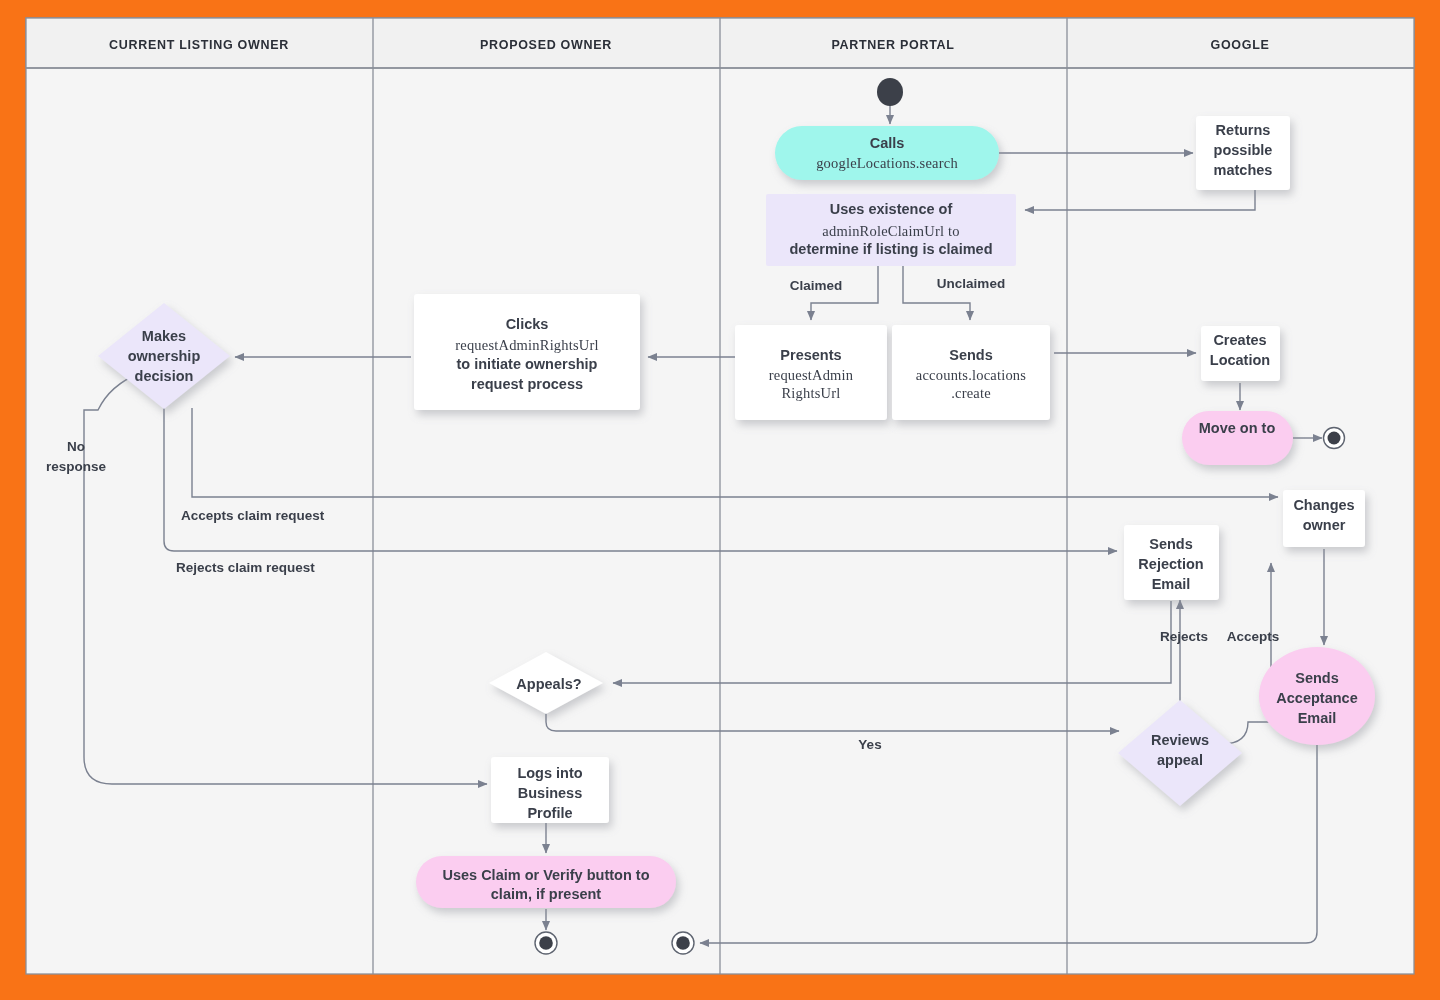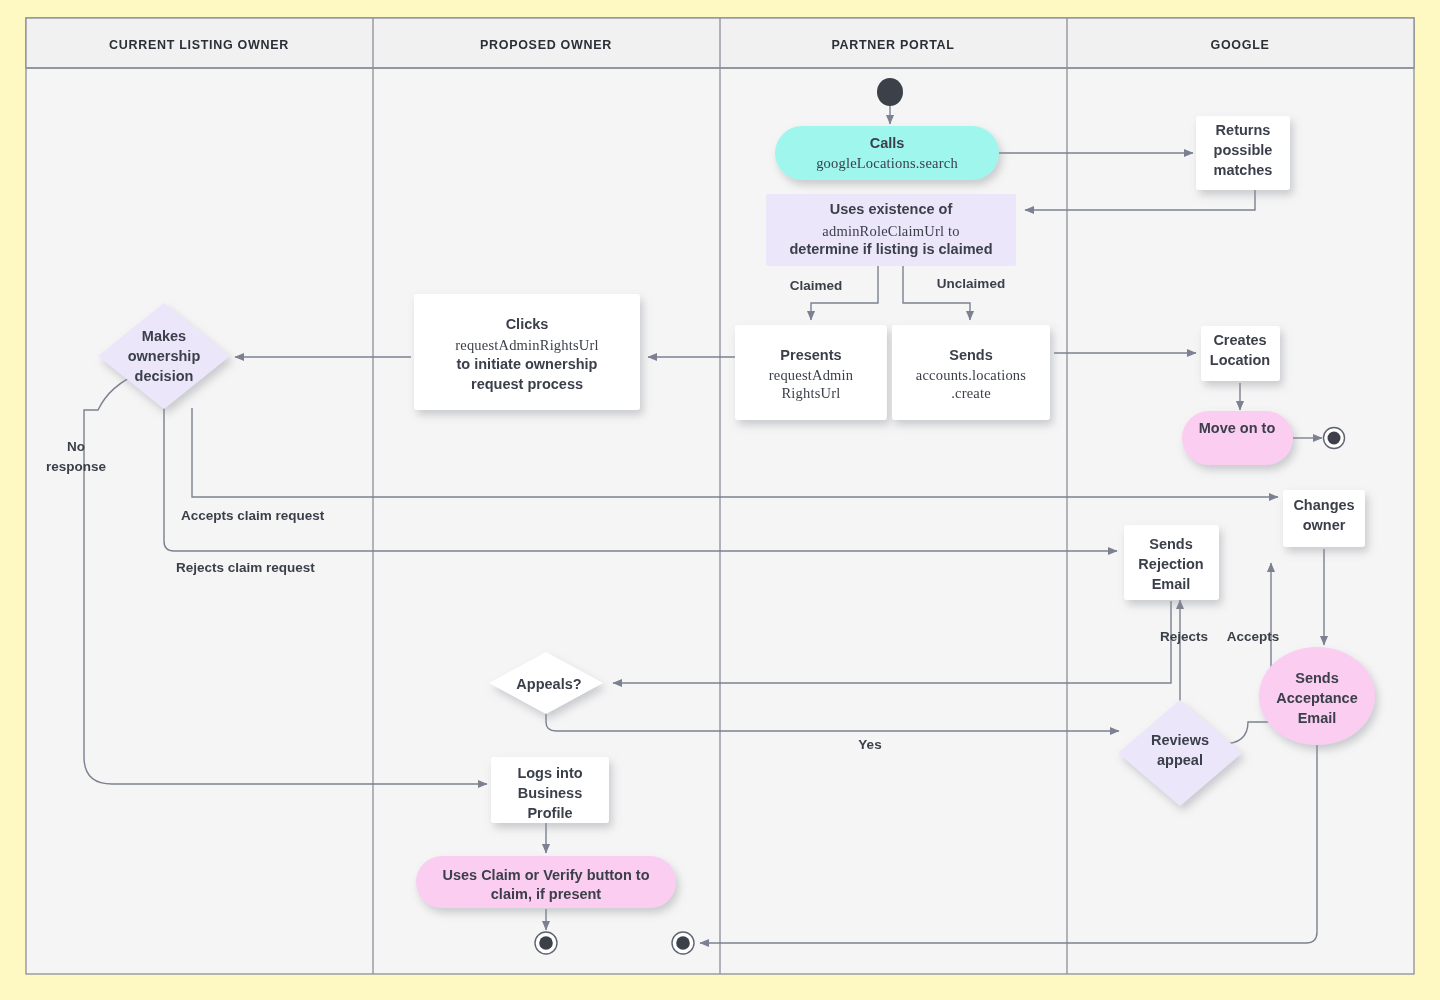--- a/index.html
+++ b/index.html
@@ -5,21 +5,21 @@
   html, body {
     margin: 0;
     padding: 0;
     background: #f5f5f5;
     font-family: "Liberation Sans", sans-serif;
   }
   #stage {
     position: relative;
     width: 1440px;
     height: 1000px;
-    background: #fef9c3;
+    background: #f97316;
     overflow: hidden;
   }
   #diagram {
     position: absolute;
     left: 0; top: 0;
     width: 1440px;
     height: 1000px;
   }
   .lane-header-text {
     font-size: 12.5px;

